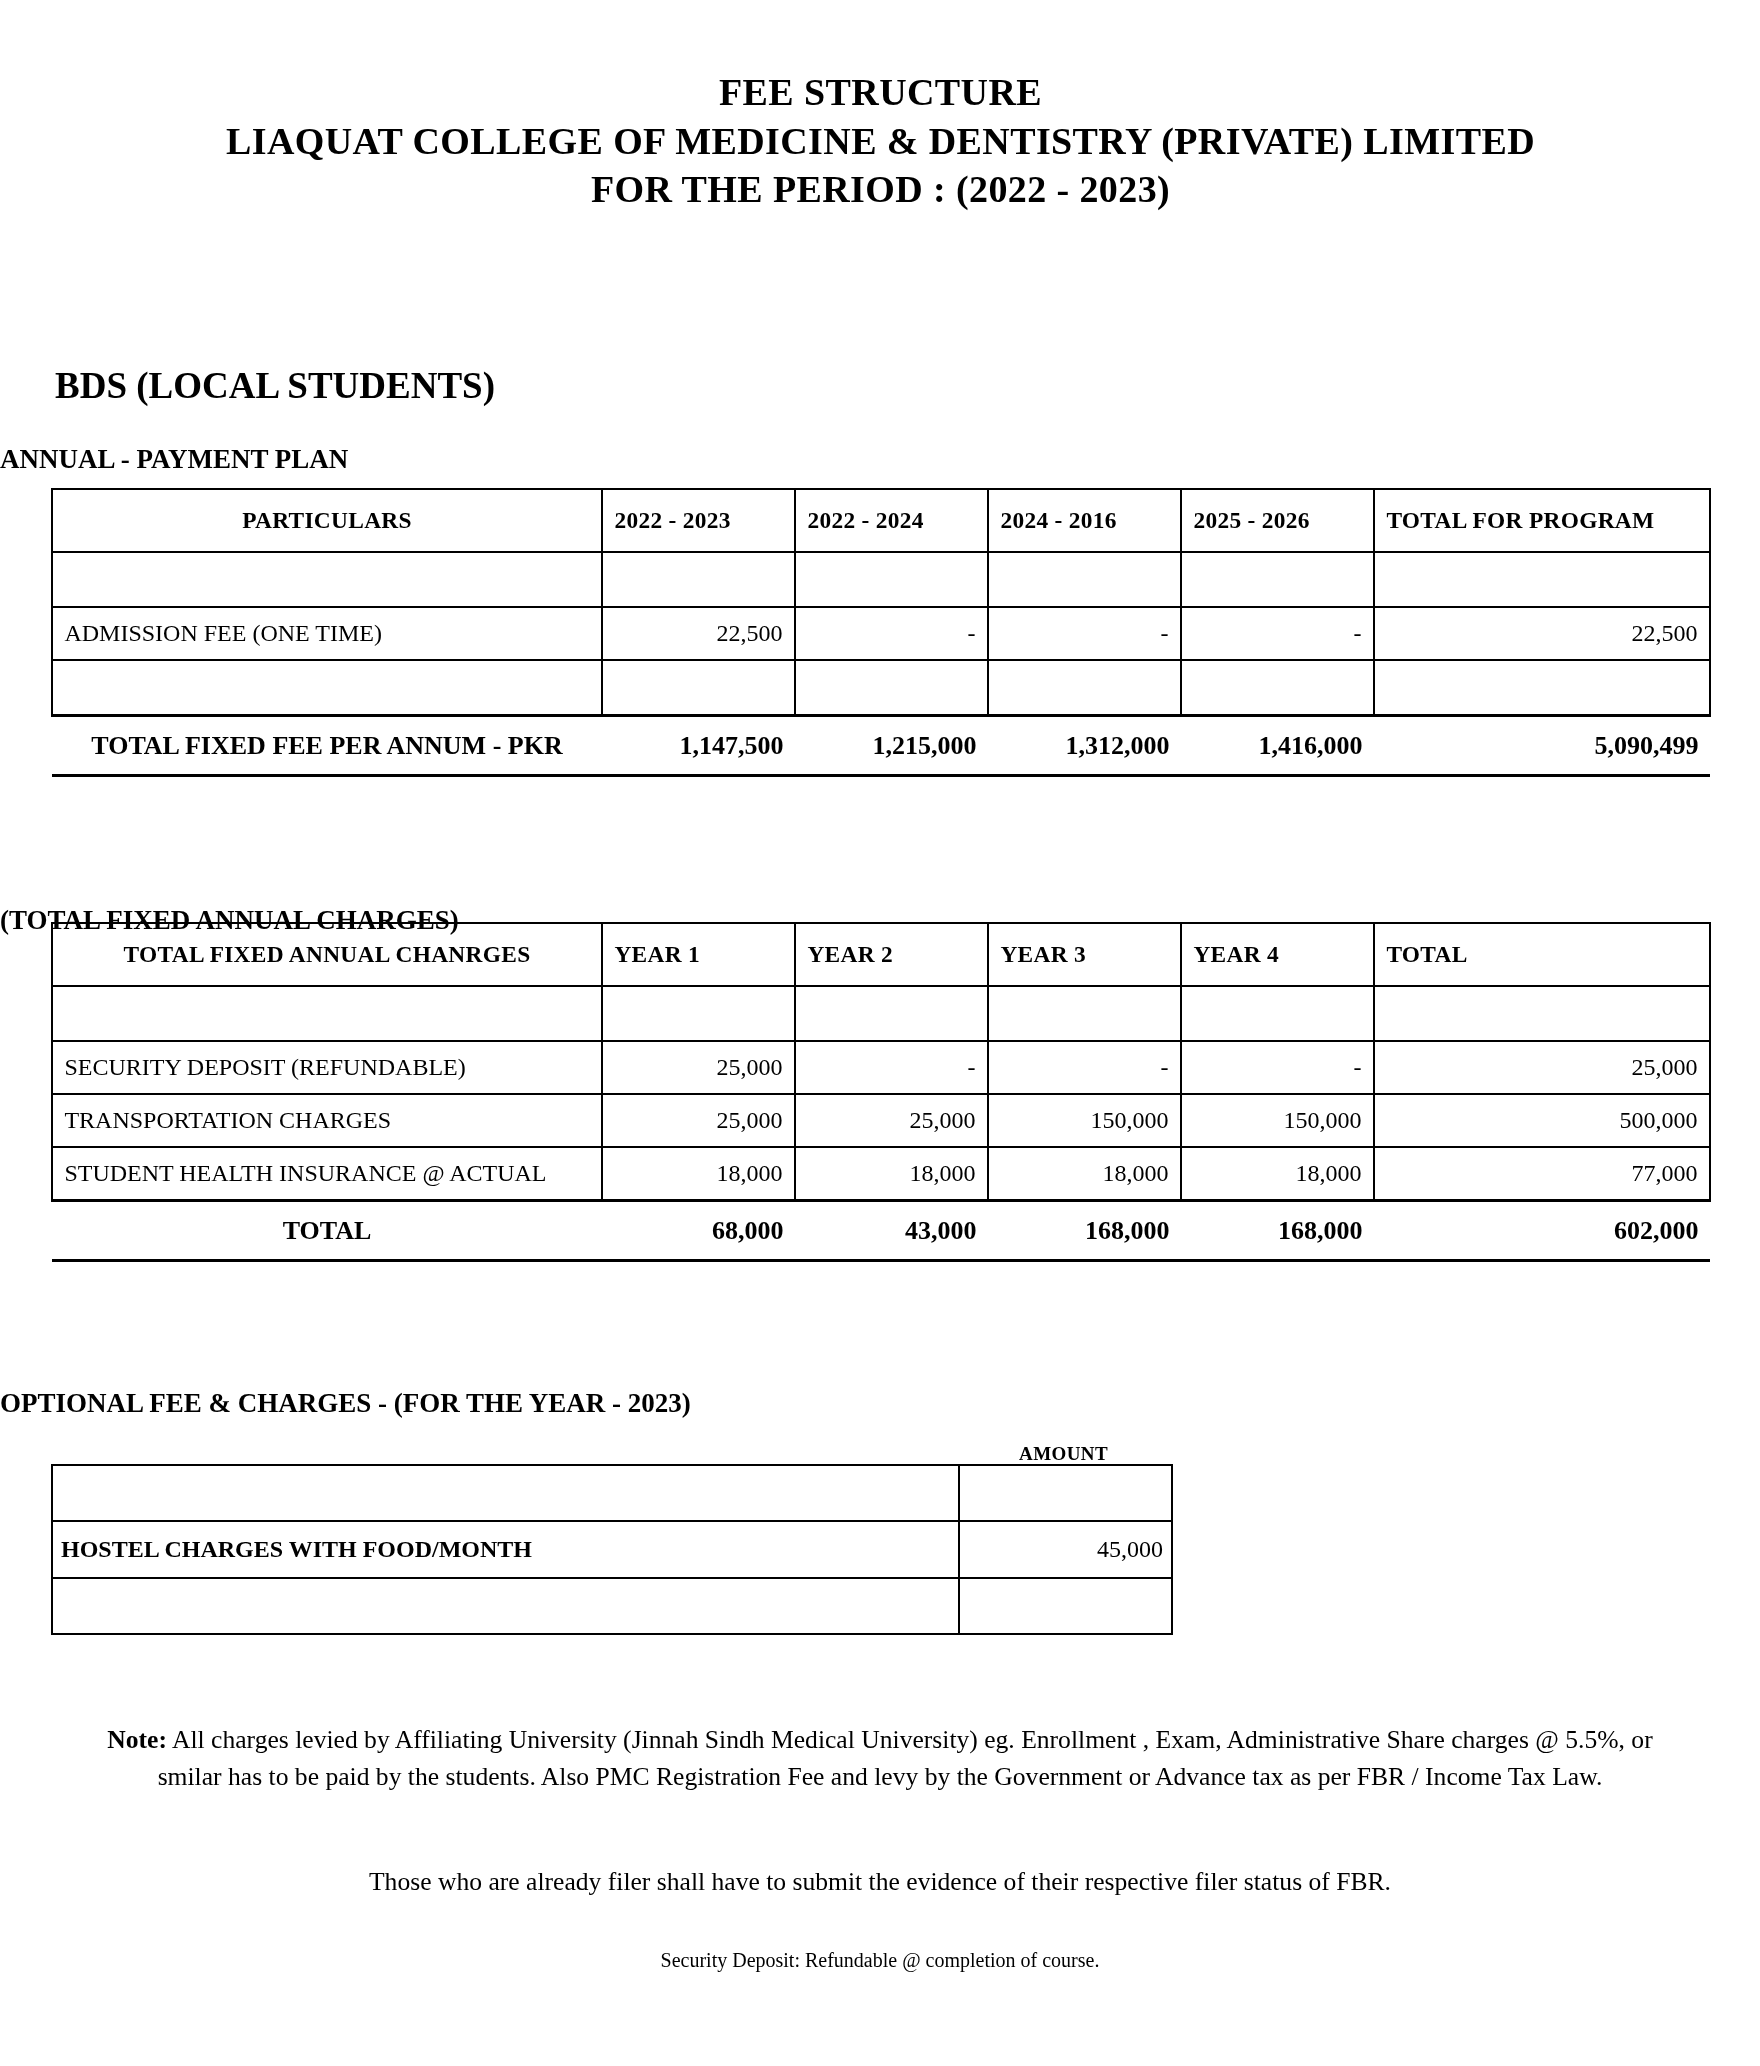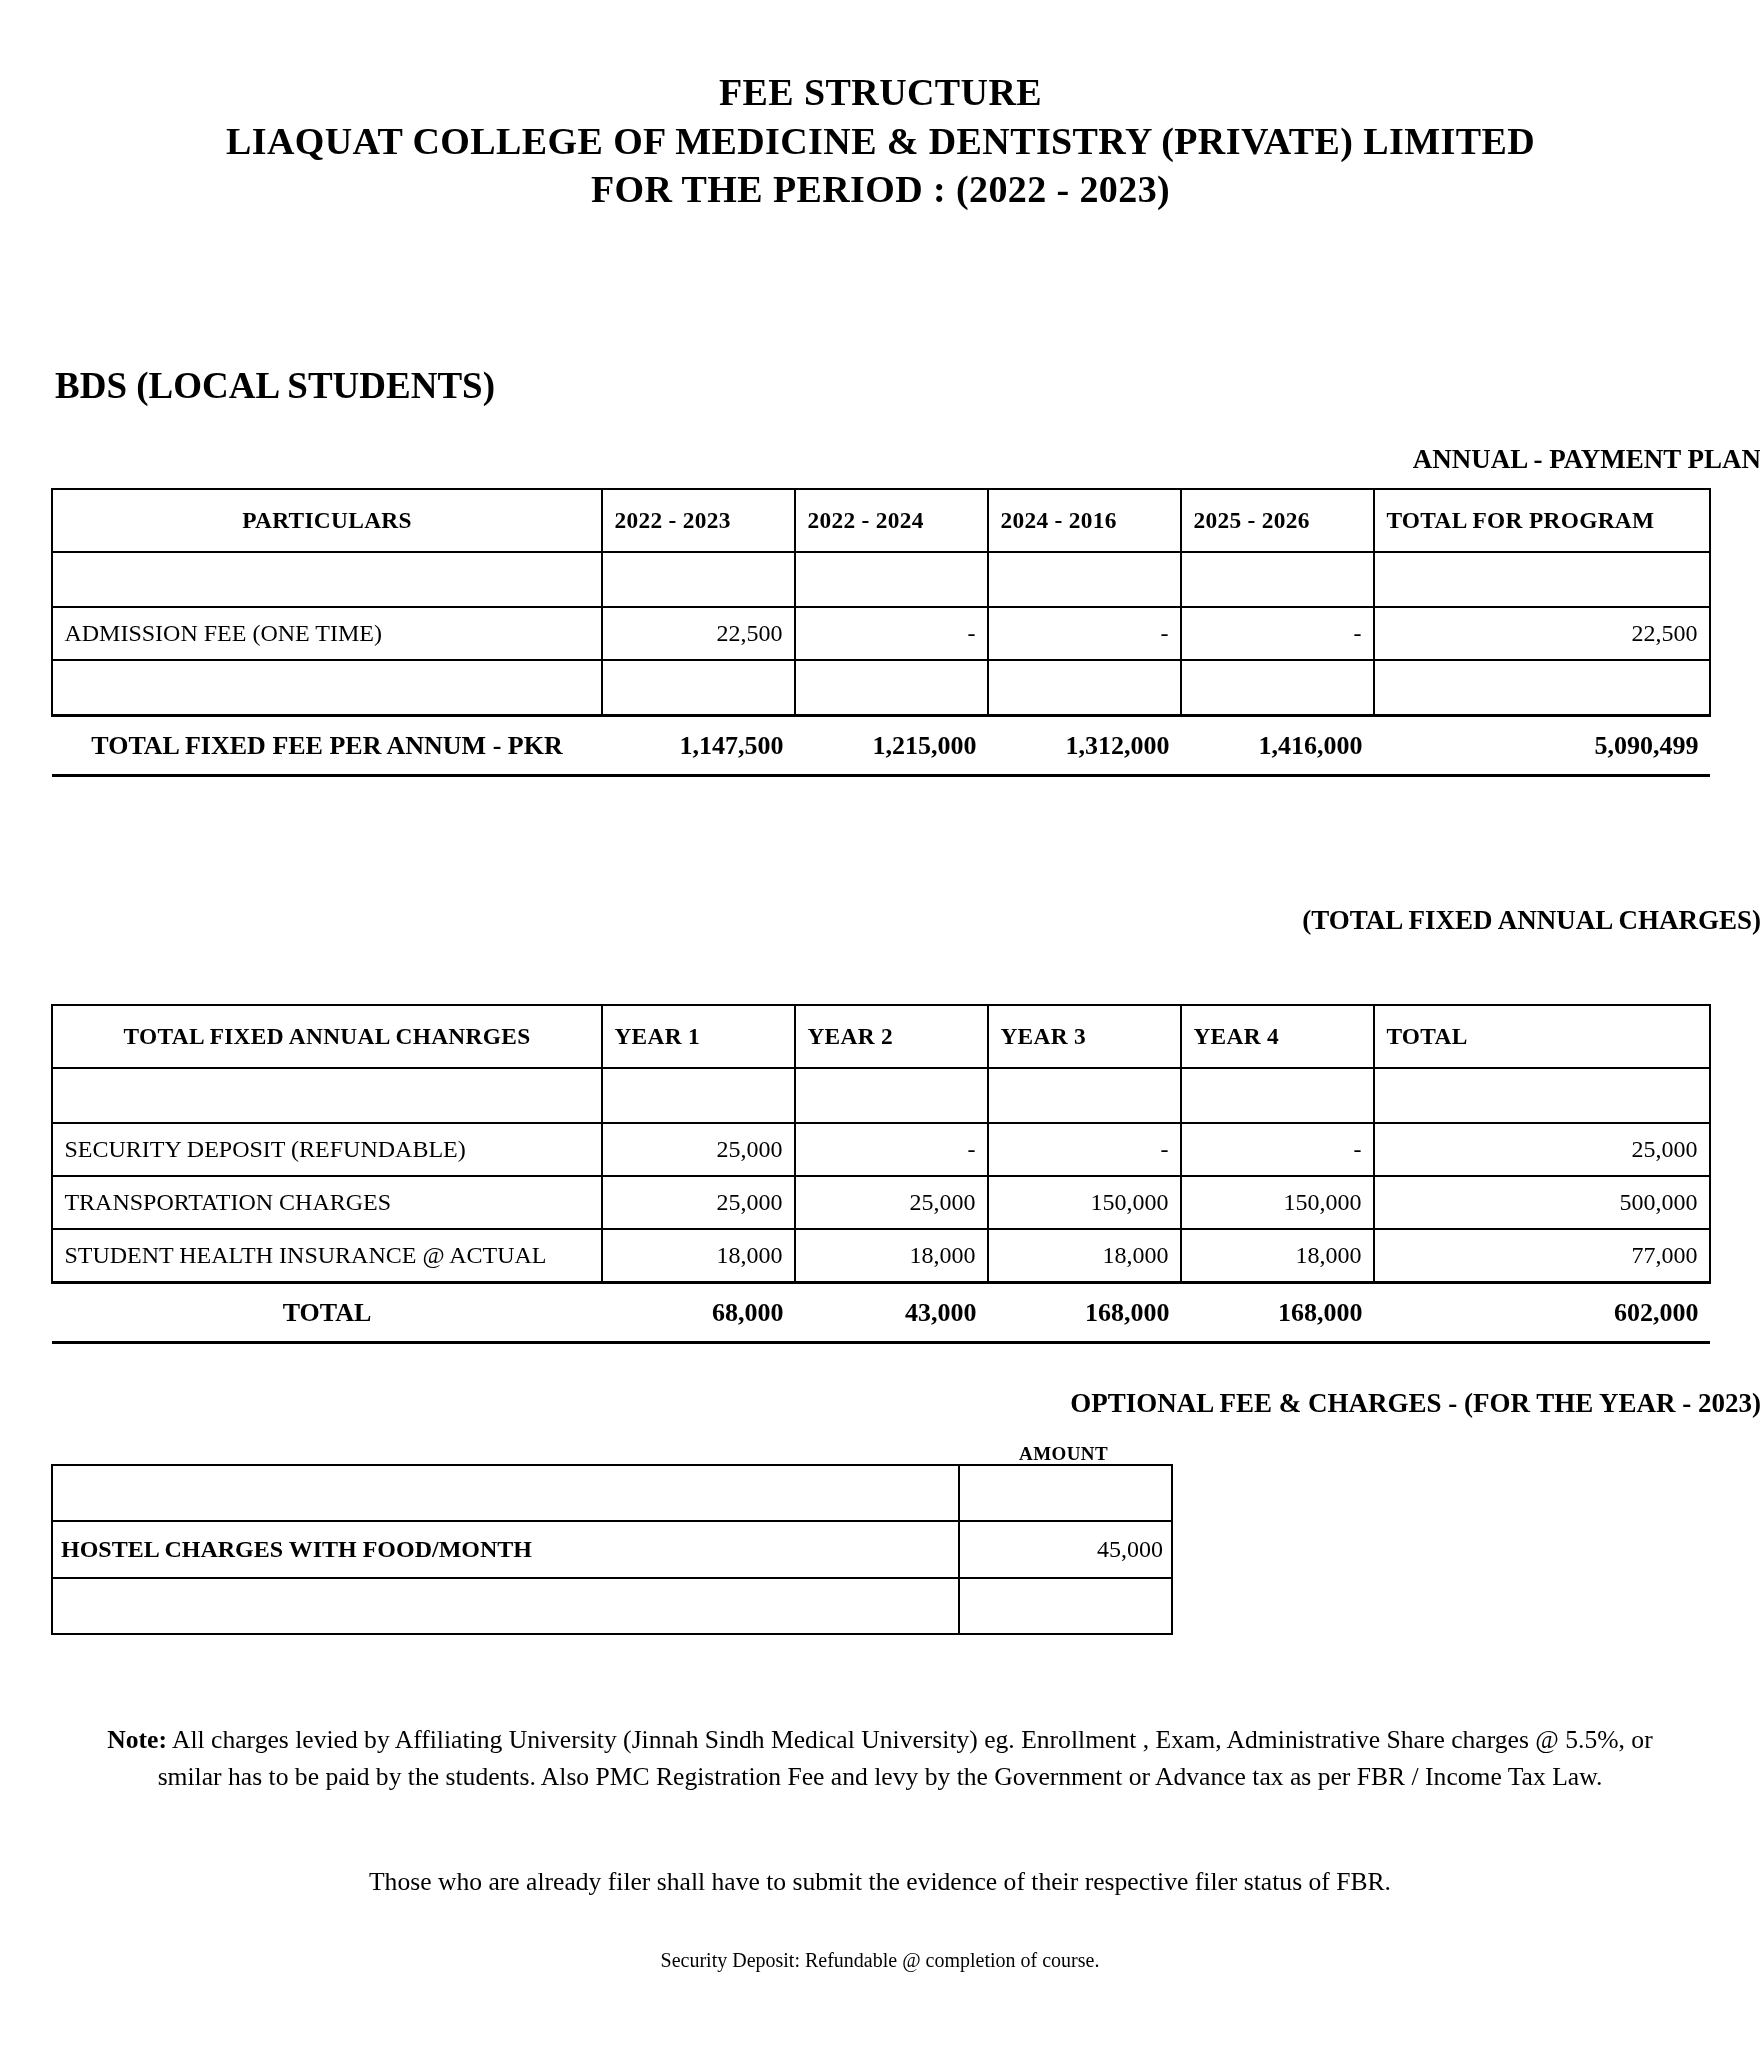--- a/index.html
+++ b/index.html
@@ -37,21 +37,21 @@
     margin: 0;
     padding: 0 0 0 55px;
     position: absolute;
     top: 364px;
     left: 0;
   }
 
   .plan-caption {
     position: absolute;
     width: 1761px;
-    text-align: right;
+    text-align: left;
     font-weight: bold;
     font-size: 27px;
     left: 0;
   }
   #caption-annual { top: 444px; }
   #caption-fixed  { top: 905px; }
   #caption-optional { top: 1388px; }
 
   
   .fee-table {
@@ -94,21 +94,21 @@
   .total-row td.total-num   { text-align: right; }
 
   
   #table-annual-plan {
     top: 488px;
     left: 51px;
     width: 1659px;
   }
   
   #table-fixed-charges {
-    top: 1004px;
+    top: 922px;
     left: 51px;
     width: 1659px;
   }
 
   
   #table-optional {
     position: absolute;
     top: 1464px;
     left: 51px;
     width: 1120px;

